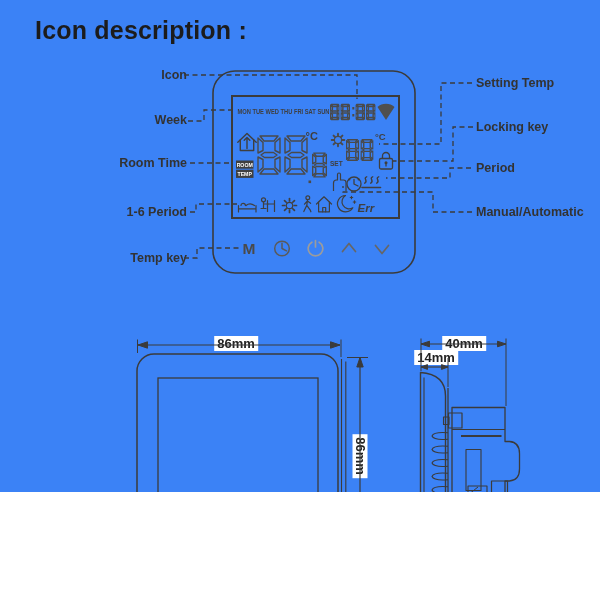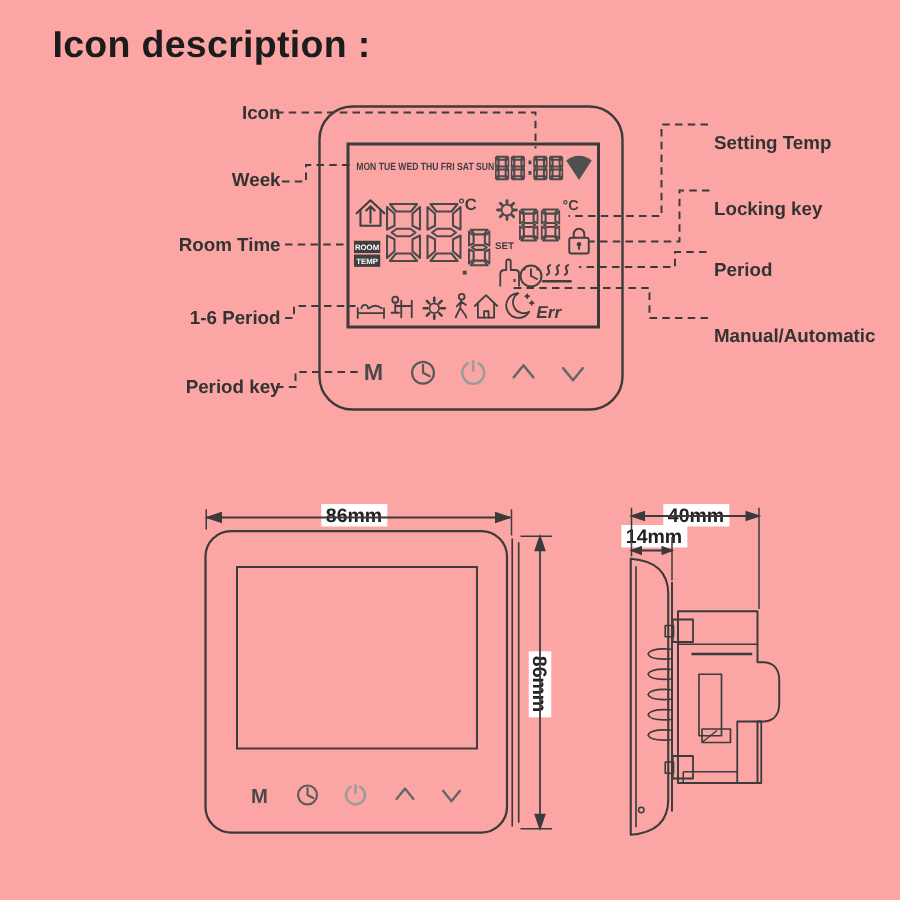--- a/index.html
+++ b/index.html
@@ -1,39 +1,39 @@
 <!DOCTYPE html>
 <html><head>
 <meta charset="utf-8">
 <style>
   html,body{margin:0;padding:0;background:#fff;}
-  #stage{position:relative;width:600px;height:600px;background:#fca5a5;overflow:hidden;
+  #stage{position:relative;width:600px;height:492px;background:#3b82f6;overflow:hidden;
          font-family:"Liberation Sans",sans-serif;color:#2e2e2e;}
   .title{position:absolute;font-size:25px;font-weight:bold;color:#1c1c1c;letter-spacing:.2px;}
   .callout{position:absolute;font-size:12.5px;font-weight:700;color:#333;white-space:nowrap;line-height:15px;}
   .callout.left{right:413px;text-align:right;}
-  .callout.right{left:476px;text-align:center;margin-top:12px;}
+  .callout.right{left:476px;text-align:center;}
   .dim-label{position:absolute;font-size:13px;font-weight:700;color:#222;background:#fff;
              padding:0 3px;white-space:nowrap;line-height:15px;}
   svg{position:absolute;left:0;top:0;}
   svg text{font-family:"Liberation Sans",sans-serif;}
   #seg8 polygon{vector-effect:non-scaling-stroke;}
 </style>
 </head>
 <body>
 
 <div id="stage">
 
   <div class="title" style="left:35px;top:16px;">Icon description :</div>
 
   <div class="callout left" style="top:68px;">Icon</div>
   <div class="callout left" style="top:113px;">Week</div>
   <div class="callout left" style="top:156px;">Room Time</div>
   <div class="callout left" style="top:205px;">1-6 Period</div>
-  <div class="callout left" style="top:251px;">Period key</div>
+  <div class="callout left" style="top:251px;">Temp key</div>
 
   <div class="callout right" style="top:76px;">Setting Temp</div>
   <div class="callout right" style="top:120px;">Locking key</div>
   <div class="callout right" style="top:161px;">Period</div>
   <div class="callout right" style="top:205px;">Manual/Automatic</div>
 
   <div class="dim-label" style="left:236px;top:336px;transform:translateX(-50%);">86mm</div>
   <div class="dim-label" style="left:360px;top:456px;transform:translate(-50%,-50%) rotate(90deg);">86mm</div>
   <div class="dim-label" style="left:464px;top:336px;transform:translateX(-50%);">40mm</div>
   <div class="dim-label" style="left:436px;top:350px;transform:translateX(-50%);">14mm</div>

